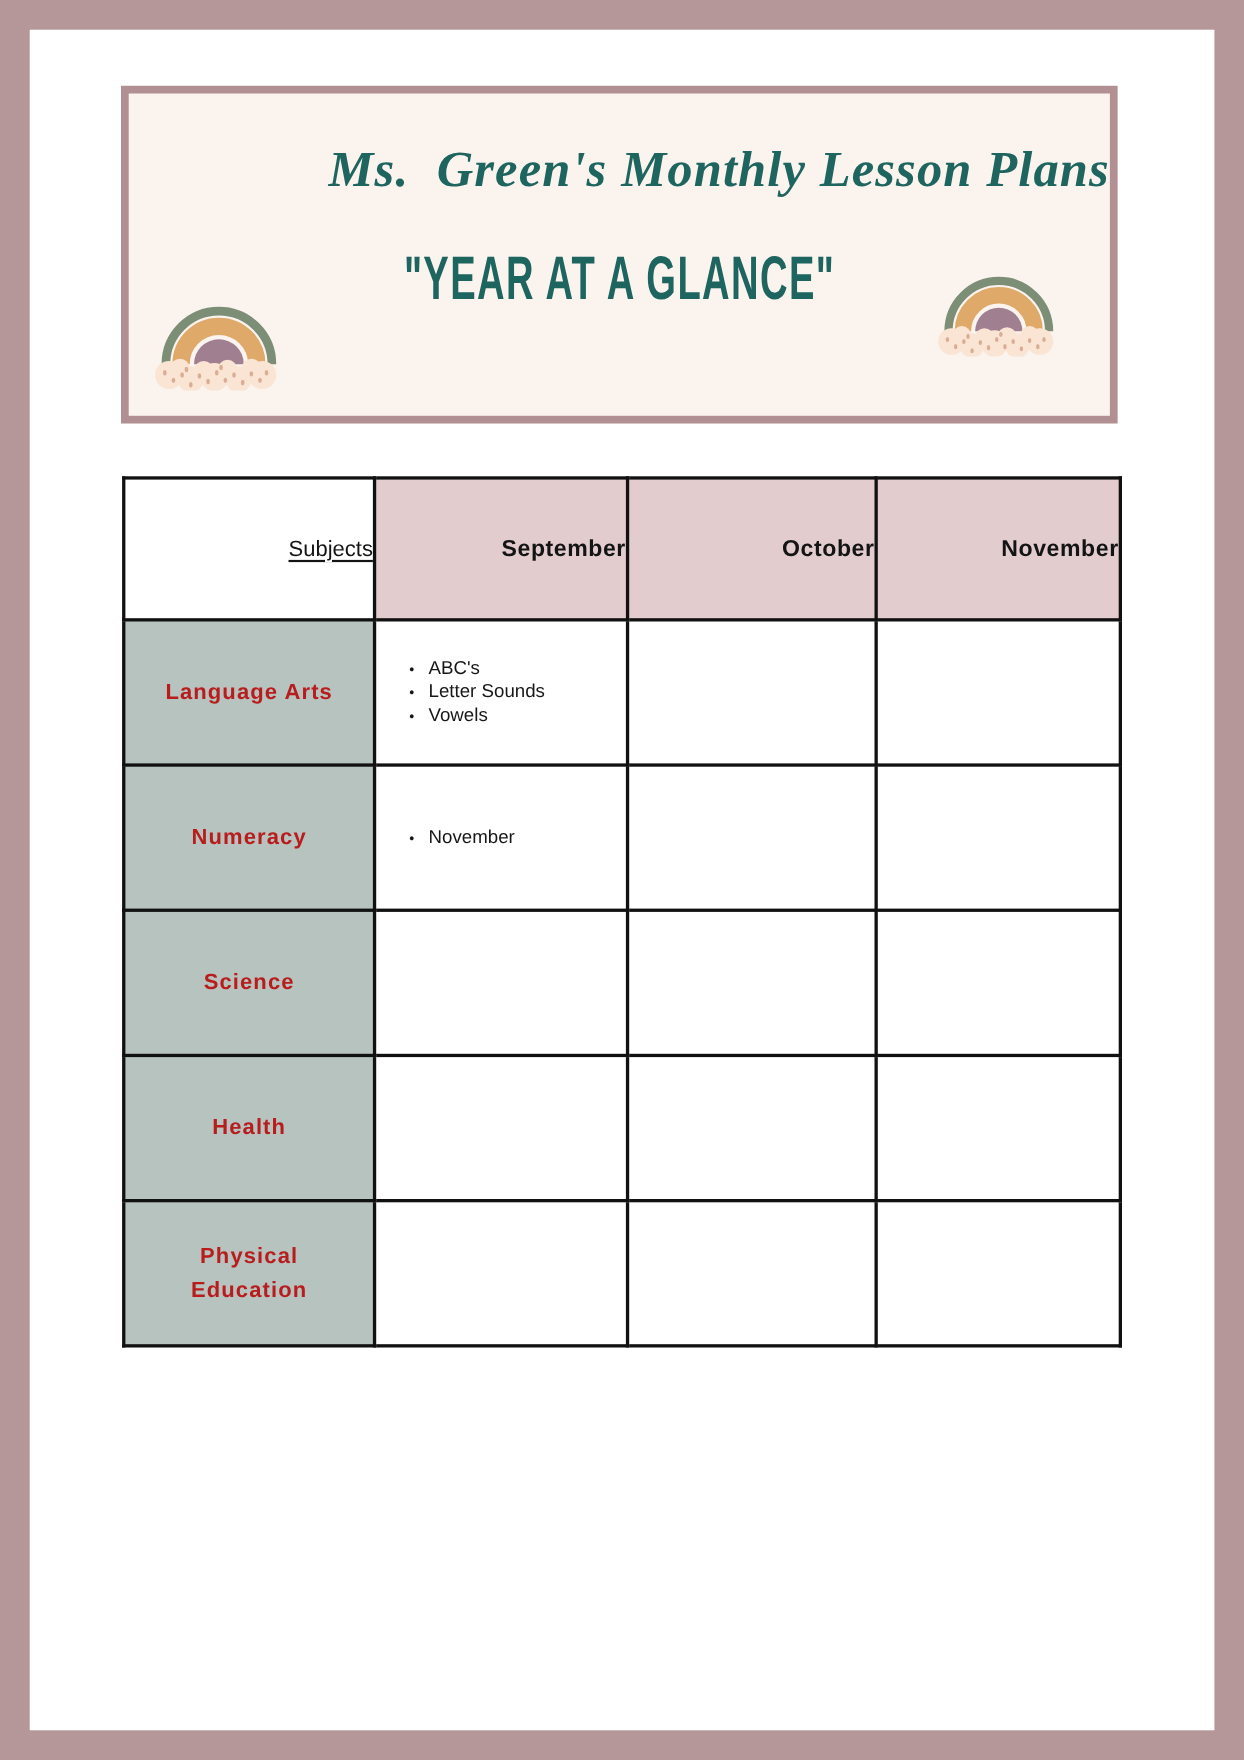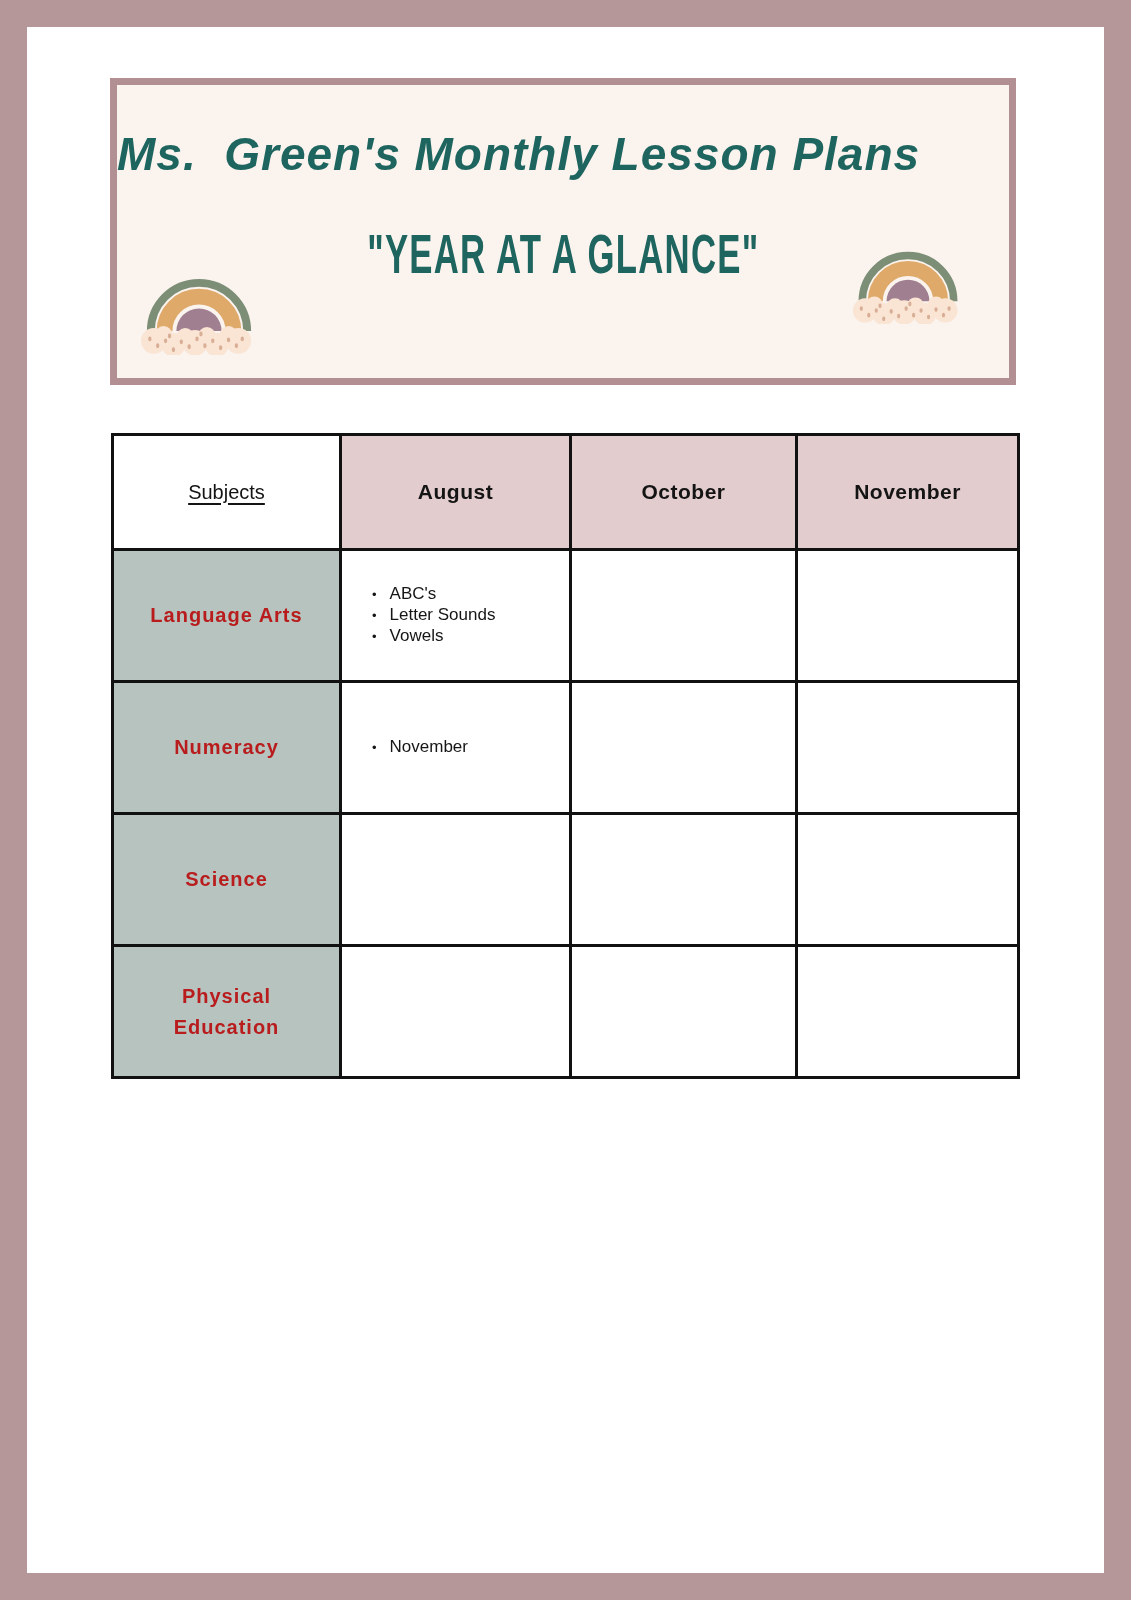--- a/index.html
+++ b/index.html
@@ -13,35 +13,35 @@
     --ink:#161616;
   }
   *{box-sizing:border-box;margin:0;padding:0;}
   body{background:#ffffff;font-family:"Liberation Sans",sans-serif;}
   .page{position:relative;width:1131px;height:1600px;background:#ffffff;overflow:hidden;}
   .outer-frame{position:absolute;inset:0;border:27px solid var(--mauve);pointer-events:none;z-index:5;}
 
   
   .header-panel{position:absolute;left:110px;top:78px;width:906px;height:307px;
     background:var(--cream);border:7px solid var(--mauve2);}
-  .title{margin-top:42px;text-align:left;color:var(--teal);
-    font-family:Liberation Sans, sans-serif;font-style:italic;font-weight:bold;font-size:46px;
+  .title{margin-top:42px;text-align:right;color:var(--teal);
+    font-family:Liberation Serif, serif;font-style:italic;font-weight:bold;font-size:46px;
     white-space:pre;letter-spacing:1px;}
   .subtitle{margin-top:40px;text-align:center;}
   .subtitle-inner{display:inline-block;transform:scaleX(0.62);transform-origin:center;
     font-size:56px;font-weight:bold;letter-spacing:2px;color:var(--teal);white-space:nowrap;}
   .rainbow{position:absolute;}
   .rainbow-left{left:140px;top:252px;width:118px;height:103px;}
   .rainbow-right{left:852px;top:226px;width:112px;height:98px;}
 
   
   table.plan-table{position:absolute;left:111px;top:433px;width:906px;
     border-collapse:collapse;table-layout:fixed;}
   td{border:3px solid var(--grid);vertical-align:middle;background:#ffffff;}
-  tr.head-row td{height:115px;}
+  tr.head-row td{height:129px;text-align:right;}
   tr.data-row td{height:132px;}
   td.subj-head{text-align:center;font-size:20px;color:#141414;}
   td.subj-head span{text-decoration:underline;text-underline-offset:4px;}
   td.month-head{background:var(--pink);text-align:center;font-weight:bold;
     font-size:21px;letter-spacing:0.5px;color:#141414;}
   td.subj-cell{background:var(--sage);text-align:center;font-weight:bold;
     font-size:20px;letter-spacing:1px;color:#b91c1c;line-height:1.55;padding:0 18px;}
   td.content-cell{padding-left:30px;padding-right:8px;margin-left:43px;}
   ul.bullets{list-style:none;font-size:17px;color:var(--ink);}
   ul.bullets li{display:flex;align-items:baseline;gap:13px;line-height:1.22;}
@@ -108,21 +108,21 @@
   <table class="plan-table">
     <colgroup>
       <col style="width:228px">
         <col style="width:230px">
         <col style="width:226px">
         <col style="width:222px">
     </colgroup>
     <tbody>
         <tr class="head-row">
       <td class="subj-head"><span>Subjects</span></td>
-      <td class="month-head">August</td>
+      <td class="month-head">September</td>
       <td class="month-head">October</td>
       <td class="month-head">November</td>
     </tr>
 
     <tr class="data-row">
       <td class="subj-cell">Language Arts</td>
       <td class="content-cell">
         <ul class="bullets">
           <li>ABC's</li>
           <li>Letter Sounds</li>
@@ -145,20 +145,26 @@
     </tr>
 
     <tr class="data-row">
       <td class="subj-cell">Science</td>
       <td class="content-cell"></td>
       <td class="content-cell"></td>
       <td class="content-cell"></td>
     </tr>
 
 
+    <tr class="data-row">
+      <td class="subj-cell">Health</td>
+      <td class="content-cell"></td>
+      <td class="content-cell"></td>
+      <td class="content-cell"></td>
+    </tr>
 
 
     <tr class="data-row">
       <td class="subj-cell">Physical Education</td>
       <td class="content-cell"></td>
       <td class="content-cell"></td>
       <td class="content-cell"></td>
     </tr>
   </tbody>
     </table>

